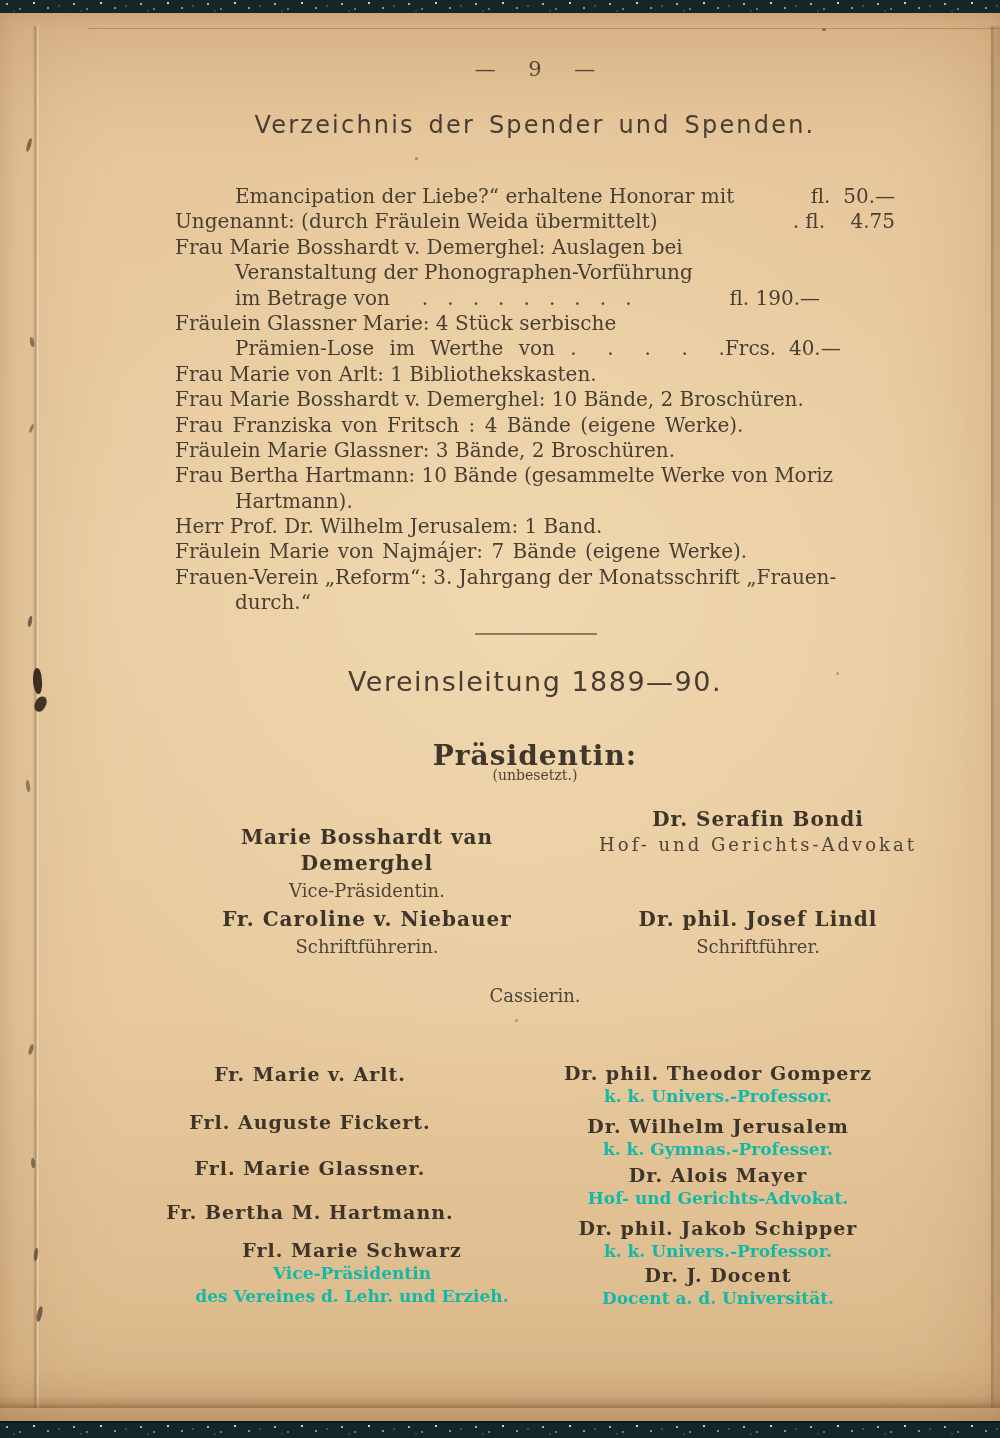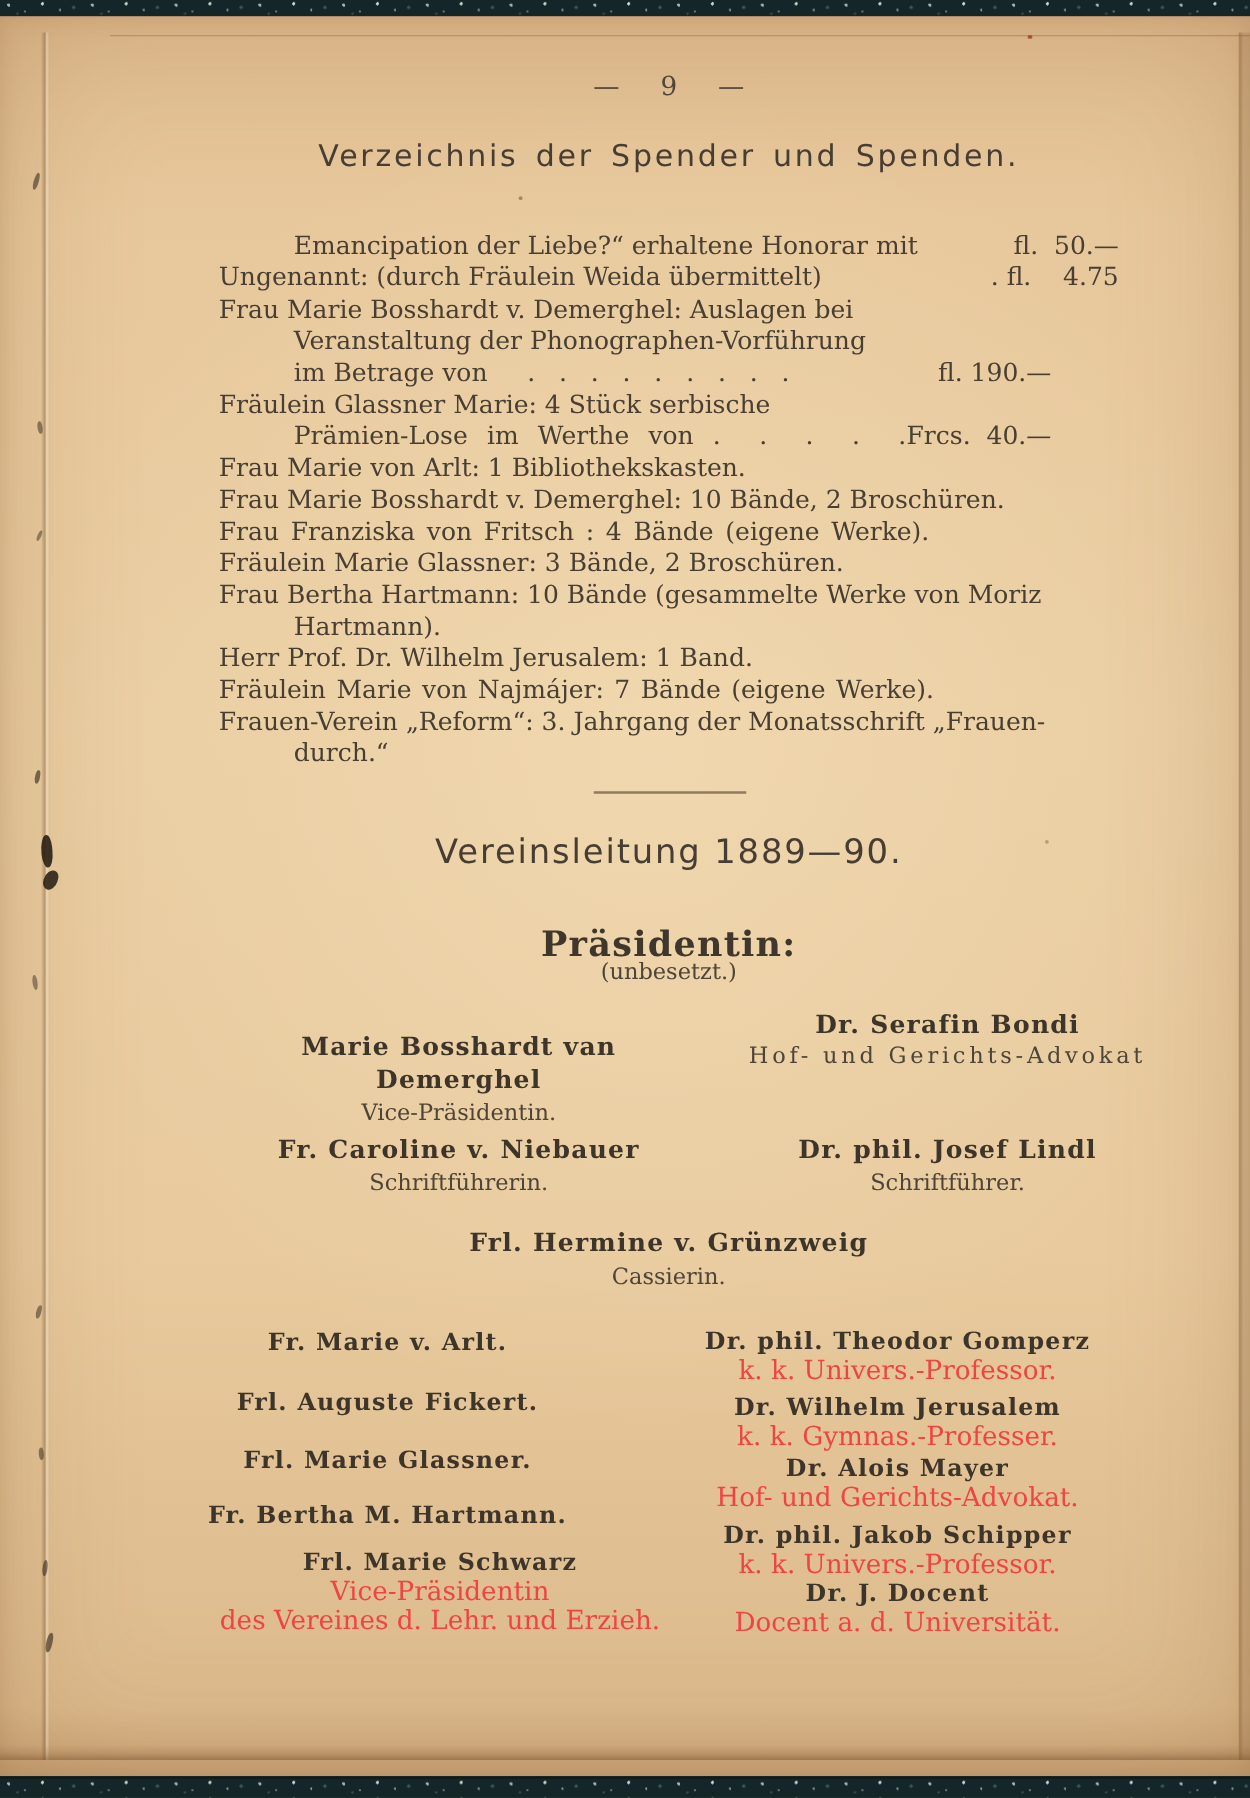--- a/index.html
+++ b/index.html
@@ -80,30 +80,30 @@
   #page-number{top:57px;font-size:21px;word-spacing:26px;color:#51463a;}
   #donations-title{
     top:111px;font-family:"DejaVu Sans", sans-serif;font-size:24px;
     letter-spacing:2.2px;color:#473d33;word-spacing:4px;
   }
   #leadership-title{
     top:666px;font-family:"DejaVu Sans", sans-serif;font-size:27px;
     letter-spacing:1.5px;color:#473d33;
   }
   #president-label{top:739px;font-size:28px;font-weight:bold;letter-spacing:1px;color:#40372c;}
-  #president-value{top:767px;font-size:18px;color:#4e4437;}
+  #president-value{top:767px;font-size:14px;color:#4e4437;}
 
   
   #donation-list{position:absolute;left:175px;top:184px;width:720px;font-size:20px;color:#48
     3e32;}
   #donation-list{color:#483e32;}
   .donation-line{display:flex;justify-content:space-between;align-items:baseline;line-height:25.4px;height:25.4px;}
   .dtext{white-space:pre;}
   .damount{white-space:pre;}
-  .damount.mid{margin-right:54px;}
+  .damount.mid{margin-right:75px;}
   .indent{padding-left:60px;}
   .donation-line:nth-child(7) .dtext{word-spacing:9px;}
   .donation-line:nth-child(10) .dtext{word-spacing:3px;}
   .donation-line:nth-child(13) .dtext{word-spacing:3px;}
   .donation-line:nth-child(15) .dtext{word-spacing:2px;text-align:center;}
   .donation-line:nth-child(17) .dtext{word-spacing:2px;}
 
   .section-divider{position:absolute;left:475px;top:633px;width:122px;height:2px;background:rgba(80,64,48,0.6);}
 
   
@@ -116,21 +116,21 @@
   #lead-r2-left{left:177px;top:906px;width:380px;}
   #lead-r2-right{left:568px;top:906px;width:380px;}
   #treasurer{left:300px;top:981px;width:470px;}
 
   
   .members{position:absolute;}
   #members-left{left:130px;top:1058px;width:360px;}
   #members-right{left:538px;top:1056px;width:360px;}
   .member{position:absolute;left:0;width:100%;text-align:center;}
   .mname{font-size:19px;font-weight:bold;letter-spacing:1px;color:#3d342a;line-height:24px;}
-  .mrole{font-size:21px;color:#ef4444;line-height:23px;}
+  .mrole{font-size:17px;color:#14b8a6;line-height:23px;font-weight:bold;}
   #members-left .member:nth-of-type(1){top:4px;}
   #members-left .member:nth-of-type(2){top:52px;}
   #members-left .member:nth-of-type(3){top:98px;}
   #members-left .member:nth-of-type(4){top:142px;}
   #members-left .member:nth-of-type(5){top:180px;margin-left:42px;}
   #members-right .member:nth-of-type(1){top:5px;}
   #members-right .member:nth-of-type(2){top:58px;}
   #members-right .member:nth-of-type(3){top:107px;}
   #members-right .member:nth-of-type(4){top:160px;}
   #members-right .member:nth-of-type(5){top:207px;}
@@ -255,21 +255,20 @@
 </div>
 <div id="lead-r2-left" class="officer">
   <div class="oname">Fr. Caroline v. Niebauer</div>
   <div class="orole">Schriftführerin.</div>
 </div>
 <div id="lead-r2-right" class="officer">
   <div class="oname">Dr. phil. Josef Lindl</div>
   <div class="orole">Schriftführer.</div>
 </div>
 <div id="treasurer" class="officer">
-  <div class="oname">Frl. Hermine v. Grünzweig</div>
   <div class="orole">Cassierin.</div>
 </div>
 
 <div id="members-left" class="members">
   <div class="member">
     <div class="mname">Fr. Marie v. Arlt.</div>
   </div>
   <div class="member">
     <div class="mname">Frl. Auguste Fickert.</div>
   </div>

